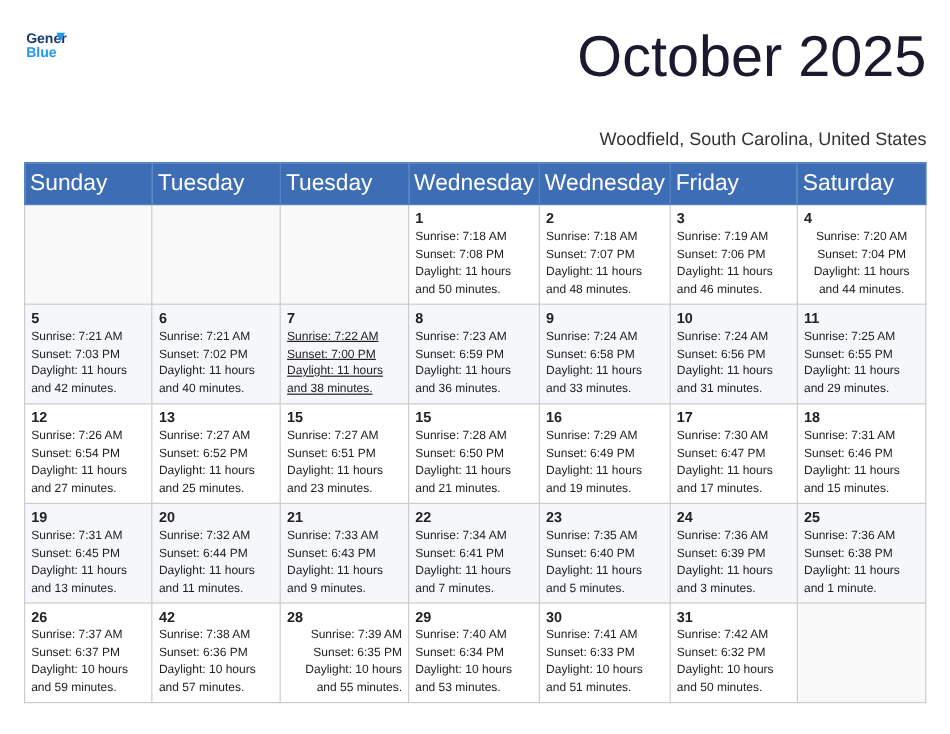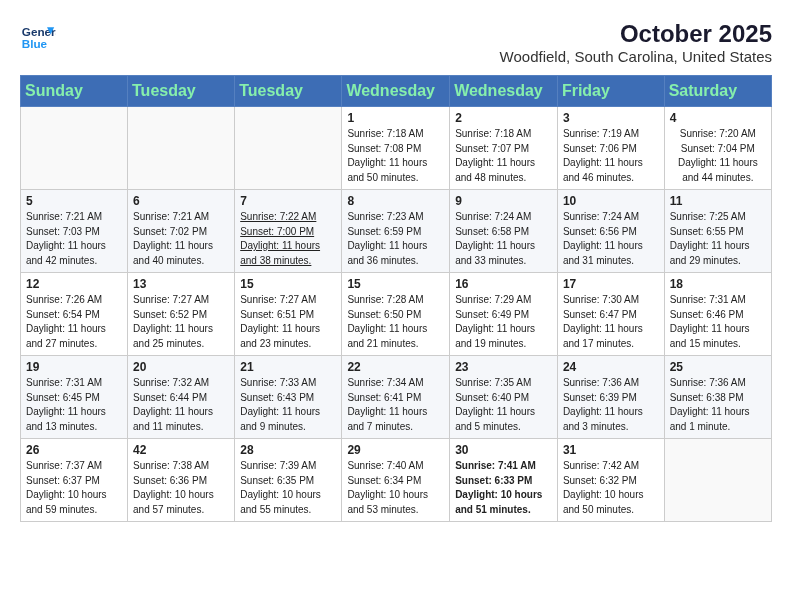--- a/index.html
+++ b/index.html
@@ -22,38 +22,39 @@
       gap: 4px;
     }
     .logo-icon {
       width: 36px;
       height: 36px;
     }
     .title-block {
       text-align: right;
     }
     .month-title {
-      font-size: 24px;
-      font-weight: bold;
+      font-size: 48px;
+      font-weight: normal;
       color: #1a1a2e;
     }
     .location-title {
       font-size: 15px;
       color: #333;
+      margin-top: 33px;
     }
     .calendar {
       width: 100%;
       border-collapse: collapse;
       border: 1px solid #ccc;
     }
     .calendar th {
       background-color: #3d6db5;
-      color: #86efac;
-      font-size: 16px;
-      font-weight: bold;
+      color: #ffffff;
+      font-size: 19px;
+      font-weight: normal;
       padding: 6px 4px;
       text-align: left;
       border: 1px solid #5580c0;
     }
     .calendar td {
       vertical-align: top;
       border: 1px solid #ccc;
       padding: 4px 5px;
       font-size: 10.5px;
       color: #222;
@@ -305,35 +306,35 @@
         </td>
         <td>
           <span class="day-number">42</span>
           <div class="day-info" style="white-space: pre-line;">Sunrise: 7:38 AM
 Sunset: 6:36 PM
 Daylight: 10 hours
 and 57 minutes.</div>
         </td>
         <td>
           <span class="day-number">28</span>
-          <div class="day-info" style="white-space: pre-line;">Sunrise: 7:39 AM
+          <div class="day-info" style="white-space: pre-line; text-align: right;">Sunrise: 7:39 AM
 Sunset: 6:35 PM
 Daylight: 10 hours
 and 55 minutes.</div>
         </td>
         <td>
           <span class="day-number">29</span>
           <div class="day-info" style="white-space: pre-line;">Sunrise: 7:40 AM
 Sunset: 6:34 PM
 Daylight: 10 hours
 and 53 minutes.</div>
         </td>
         <td>
           <span class="day-number">30</span>
-          <div class="day-info" style="white-space: pre-line; font-weight: bold;">Sunrise: 7:41 AM
+          <div class="day-info" style="white-space: pre-line;">Sunrise: 7:41 AM
 Sunset: 6:33 PM
 Daylight: 10 hours
 and 51 minutes.</div>
         </td>
         <td>
           <span class="day-number">31</span>
           <div class="day-info" style="white-space: pre-line;">Sunrise: 7:42 AM
 Sunset: 6:32 PM
 Daylight: 10 hours
 and 50 minutes.</div>

